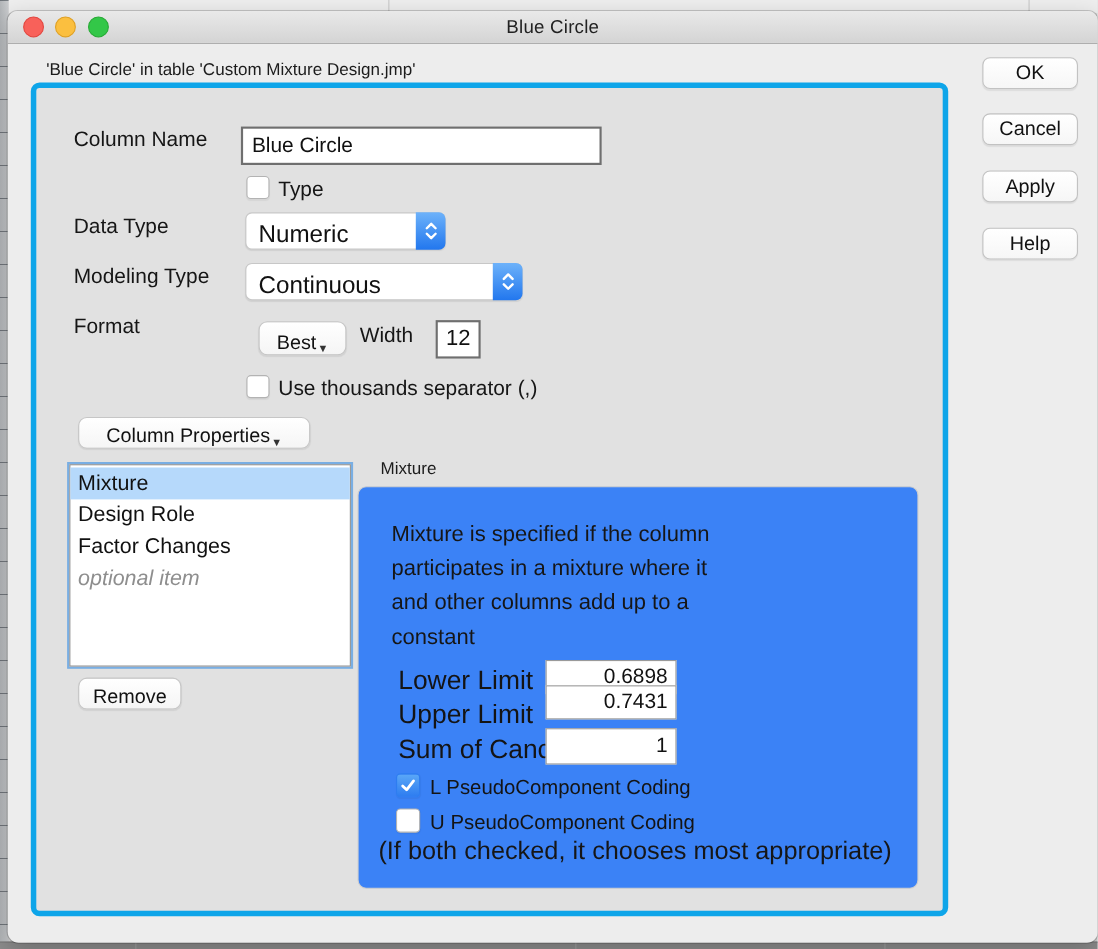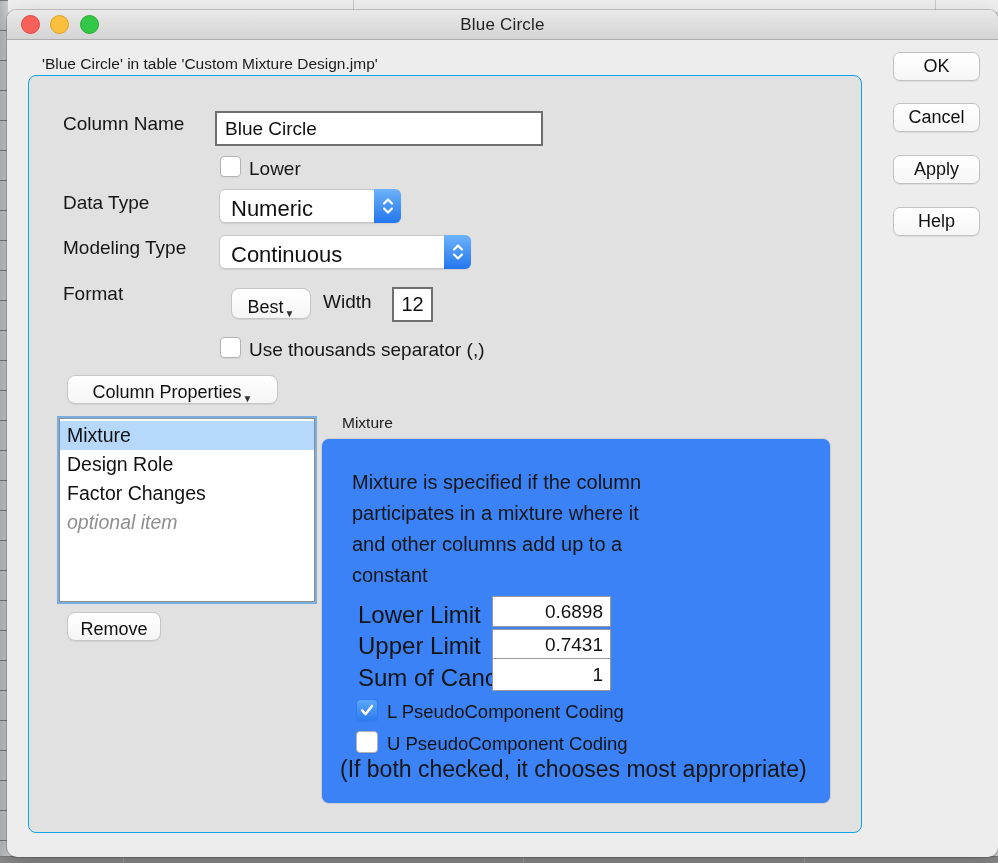--- a/index.html
+++ b/index.html
@@ -39,21 +39,21 @@
   .btn{position:absolute;box-sizing:border-box;background:linear-gradient(#ffffff,#f6f6f6);
     border:1px solid #c2c2c2;border-radius:7px;display:flex;align-items:center;justify-content:center;
     font-size:18px;color:#111;box-shadow:0 1px 1px rgba(0,0,0,0.07);cursor:default;}
   .btn-ok{left:886px;top:42px;width:87px;height:29px;}
   .btn-cancel{left:886px;top:93px;width:87px;height:29px;}
   .btn-apply{left:886px;top:145px;width:87px;height:29px;}
   .btn-help{left:886px;top:197px;width:87px;height:29px;}
 
   
   .main-panel{position:absolute;left:21px;top:65px;width:834px;height:758px;background:#e1e1e1;
-    border:1px solid #0ea5e9;border-radius:8px;box-sizing:border-box;}
+    border:5px solid #0ea5e9;border-radius:8px;box-sizing:border-box;}
   .lbl{position:absolute;font-size:19px;color:#161616;}
   .lbl-colname{left:34px;top:37px;}
   .input{position:absolute;box-sizing:border-box;background:#fff;border:2px solid #6f6f6f;
     font-family:"Liberation Sans",sans-serif;font-size:19px;color:#111;outline:none;}
   .in-colname{left:186px;top:35px;width:328px;height:35px;padding:0 8px;}
   .checkbox{position:absolute;width:21px;height:21px;background:#fff;border:1px solid #b3b3b3;
     border-radius:4px;box-sizing:border-box;box-shadow:0 1px 1px rgba(0,0,0,0.05);}
   .checkbox.checked{background:linear-gradient(#5aa7f7,#2e7df0);border:1px solid #2e7df0;
     display:flex;align-items:center;justify-content:center;}
   .cb-lock{left:191px;top:80px;}
@@ -133,21 +133,21 @@
     <div class="btn btn-cancel">Cancel</div>
     <div class="btn btn-apply">Apply</div>
     <div class="btn btn-help">Help</div>
 
     <div class="main-panel">
 
       <div class="lbl lbl-colname">Column Name</div>
       <input class="input in-colname" value="Blue Circle" style="">
 
       <span class="checkbox cb-lock"></span>
-      <div class="lbl lbl-lock">Lower</div>
+      <div class="lbl lbl-lock">Type</div>
 
       <div class="lbl lbl-datatype">Data Type</div>
       <div class="popup popup-datatype">
         <span class="ptext">Numeric</span>
         <span class="pcap">
           <svg class="check-svg" width="16" height="22" viewBox="0 0 16 22">
             <path d="M4 8.5 L8 4.5 L12 8.5" fill="none" stroke="#fff" stroke-width="2.2" stroke-linecap="round" stroke-linejoin="round"></path>
             <path d="M4 13.5 L8 17.5 L12 13.5" fill="none" stroke="#fff" stroke-width="2.2" stroke-linecap="round" stroke-linejoin="round"></path>
           </svg>
         </span>
@@ -198,21 +198,21 @@
           <div>Mixture is specified if the column</div>
           <div>participates in a mixture where it</div>
           <div>and other columns add up to a</div>
           <div>constant</div>
         </div>
 
         <div class="mix-lbl" style="top:162px">Lower Limit</div>
         <input class="mix-in" style="top: 157px;" value="0.6898">
 
         <div class="mix-lbl" style="top:193px">Upper Limit</div>
-        <input class="mix-in" style="top: 190px;" value="0.7431">
+        <input class="mix-in" style="top: 180px;" value="0.7431">
 
         <div class="mix-lbl" style="top:225px">Sum of Cancel</div>
         <input class="mix-in" style="top: 219px; height: 33px;" value="1">
 
         <span class="checkbox checked mix-cb" style="top:260px">
           <svg class="check-svg" width="18" height="18" viewBox="0 0 20 20">
             <path d="M4.5 10.5 L8.5 14.5 L15.5 5.5" fill="none" stroke="#fff" stroke-width="2.8" stroke-linecap="round" stroke-linejoin="round"></path>
           </svg>
         </span>
         <div class="mix-cb-lbl" style="top:262px">L PseudoComponent Coding</div>

